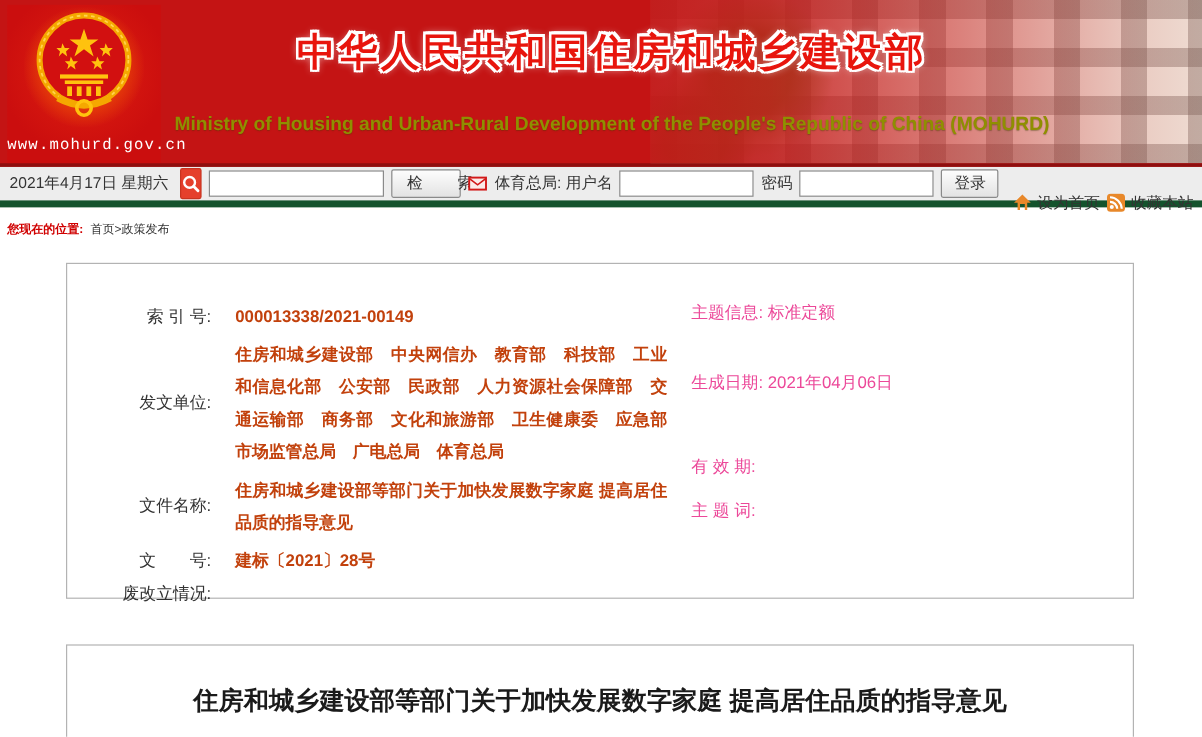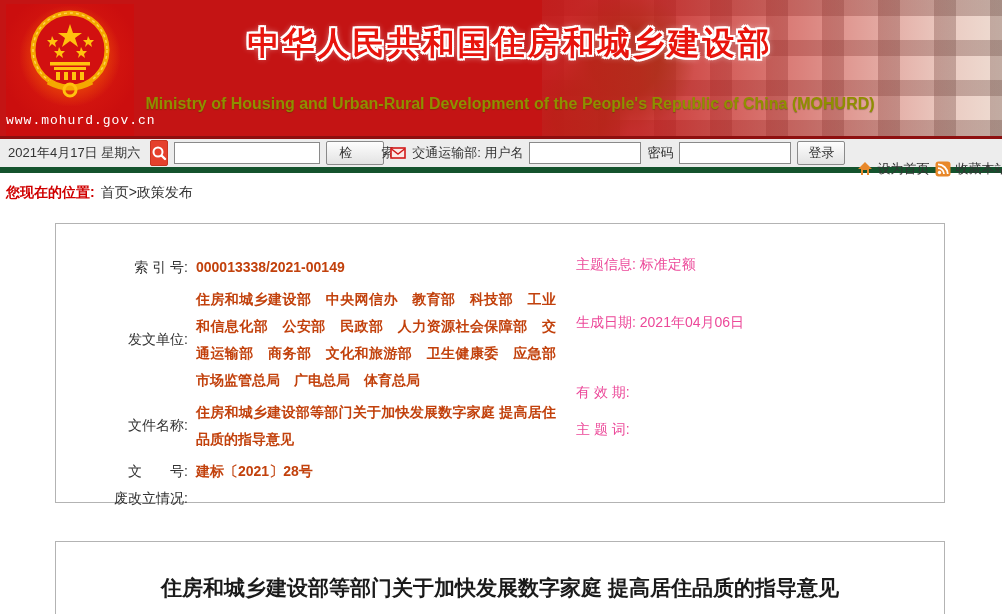--- a/index.html
+++ b/index.html
@@ -58,32 +58,32 @@
   .tb-btn {
     height:24px; padding:0 10px; font-size:13px; color:#333; cursor:pointer;
     background:linear-gradient(#fdfdfd,#e3e3e3); border:1px solid #8a8a8a; border-radius:2px;
   }
   .tb-btn.search-go { width:58px; letter-spacing:8px; padding-left:12px; }
   .tb-link { display:flex; align-items:center; gap:4px; cursor:pointer; color:#333;margin-top:32px; }
   .tb-spacer { width:14px; }
   .icon16 { width:16px; height:16px; display:inline-block; }
 
   
-  .crumbs { padding:11px 6px 12px 6px; font-size:14px; background:#fff; }
+  .crumbs { padding:11px 6px 12px 6px; font-size:10px; background:#fff; }
   .crumbs .where { color:#d00000; font-weight:bold; margin-right:6px; }
   .crumbs .path { color:#333; }
 
   
   .meta-box {
     position:relative; width:890px; margin:9px auto 0 55px; height:280px;
     border:1px solid #b3b3b3; background:#fff; font-size:14px;
   }
   .meta-left { position:absolute; left:15px; top:30px; width:505px; }
   .meta-row { display:flex; align-items:center; margin-bottom:5px; }
-  .meta-label { width:125px; text-align:right; padding-right:8px; color:#333; flex:none; white-space:pre; }
+  .meta-label { width:125px; text-align:right; padding-right:20px; color:#333; flex:none; white-space:pre; }
   .meta-value { width:360px; line-height:27px; color:#c2410c; text-align:justify;font-weight:bold; }
   .meta-right-item { position:absolute; left:520px; white-space:pre; color:#ec4899; }
   .mr-0 { top:32px; } .mr-1 { top:90px; } .mr-2 { top:160px; } .mr-3 { top:197px; }
 
   
   .article-box {
     width:890px; margin:38px auto 0 55px; height:200px;
     border:1px solid #b3b3b3; background:#fff;
   }
   .article-title {
@@ -137,21 +137,21 @@
 
     <input class="tb-input search" type="text" value="" style="">
     <button class="tb-btn search-go">检　索</button>
 
     <span class="icon16">
       <svg width="16" height="16" viewBox="0 0 16 16">
         <rect x="1" y="3" width="14" height="10" fill="#fbe9e7" stroke="#d21919" stroke-width="1.6"></rect>
         <polyline points="1.5,4 8,9 14.5,4" fill="none" stroke="#d21919" stroke-width="1.4"></polyline>
       </svg>
     </span>
-    <span>交通运输部: 用户名</span>
+    <span>体育总局: 用户名</span>
     <input class="tb-input user" type="text" value="" style="">
 
     <span>密码</span>
     <input class="tb-input pass" type="password" value="" style="">
     <button class="tb-btn">登录</button>
 
     <span class="tb-spacer"></span>
 
     <span class="tb-link">
       <svg class="icon16" width="15" height="15" viewBox="0 0 16 16">

